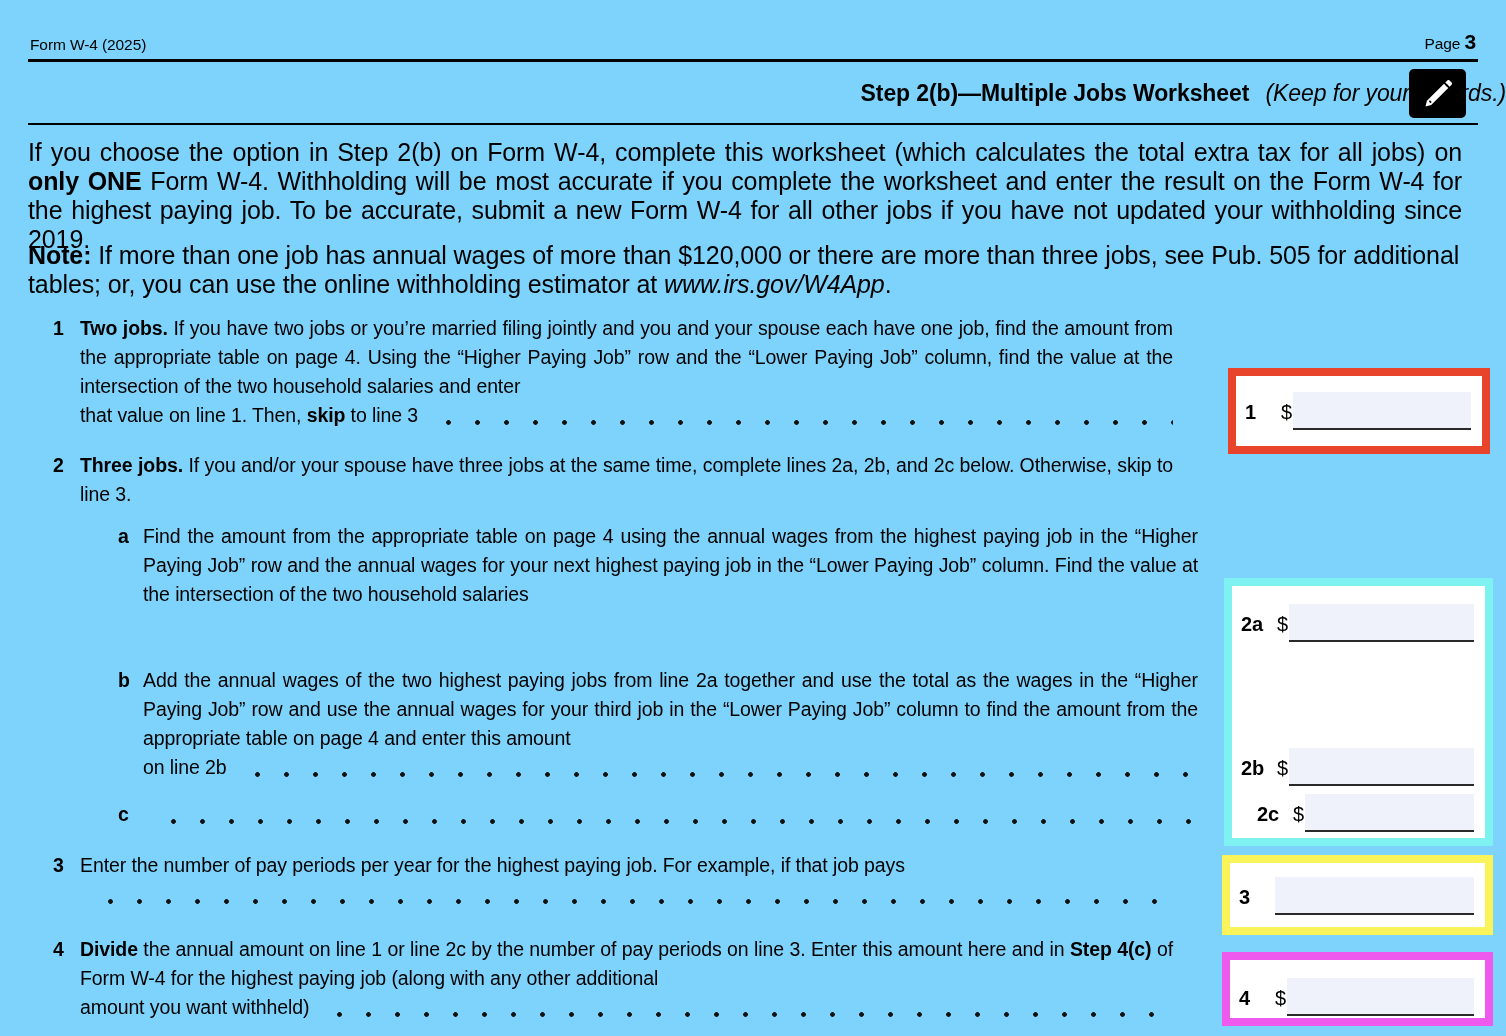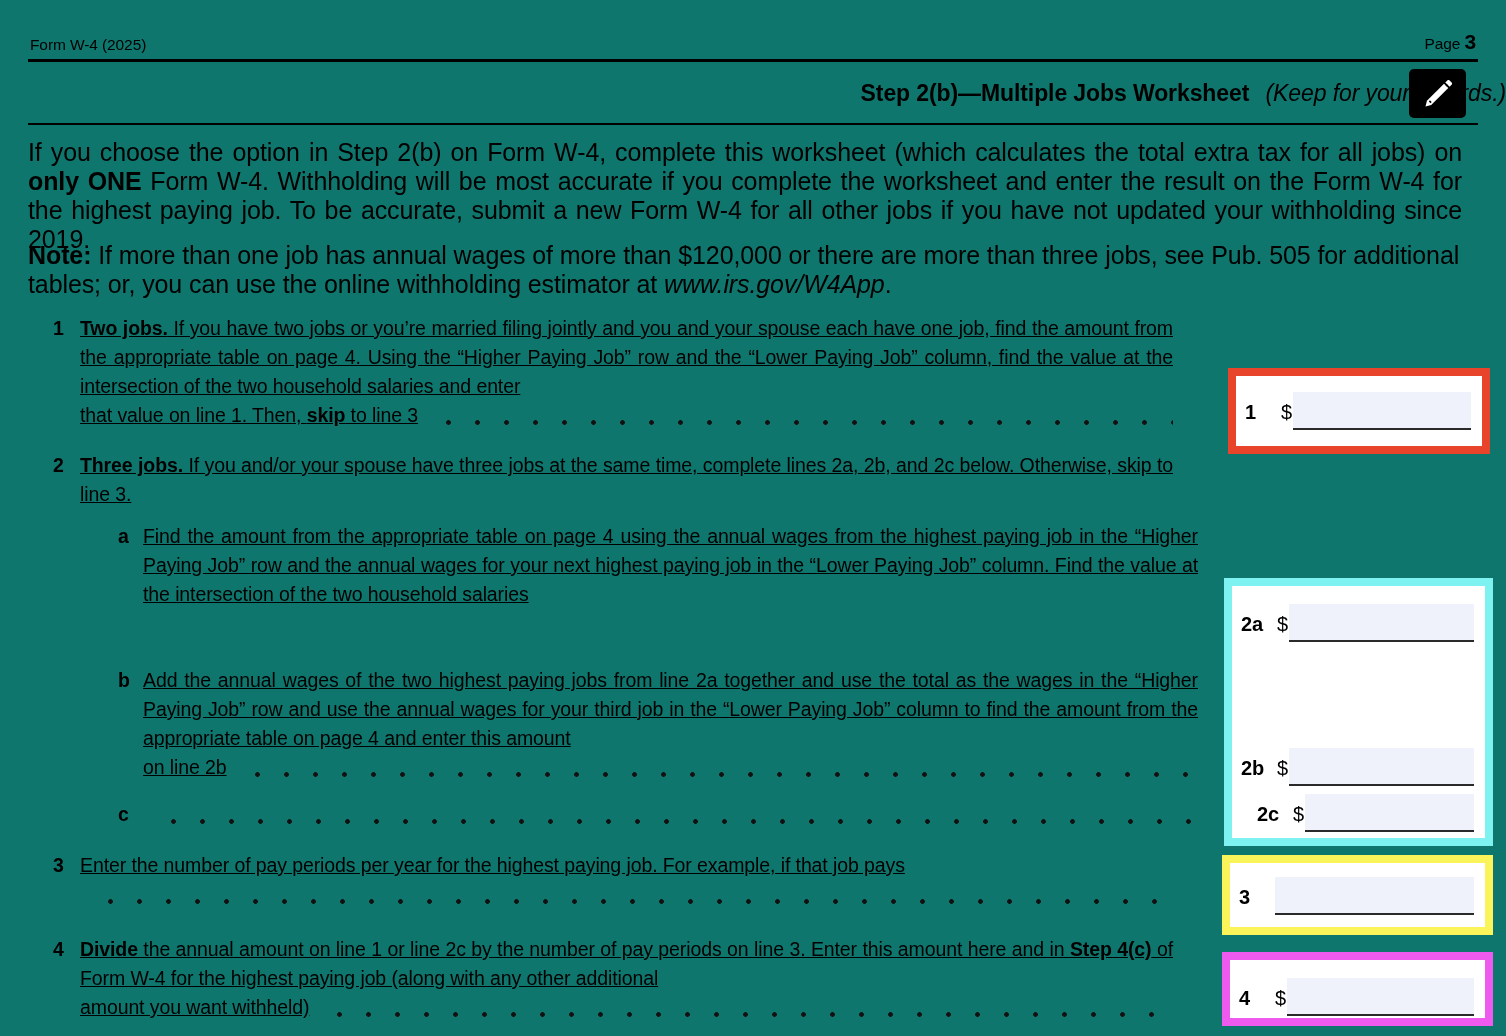--- a/index.html
+++ b/index.html
@@ -1,19 +1,19 @@
 <!DOCTYPE html>
 <html style="--c-red: #E8432B; --c-cyan: #7EF1F1; --c-yellow: #FBF35A; --c-magenta: #EE5AEE; --c-field: #F0F2FB;"><head>
 <meta charset="utf-8">
 <style>
   * { margin:0; padding:0; box-sizing:border-box; }
   html,body { background:#fff; }
   body { font-family:"Liberation Sans","DejaVu Sans",sans-serif; color:#000; }
   .page {
-    position:relative; width:1506px; height:1036px; background:#0f766e;
+    position:relative; width:1506px; height:1036px; background:#7dd3fc;
     overflow:hidden; letter-spacing:-0.1px;padding-left:32px;
   }
 
   
   .hdr { position:absolute; top:30px; left:30px; right:30px; display:flex;
          justify-content:space-between; align-items:flex-end; }
   .hdr .formid { font-size:15.5px; }
   .hdr .pageref { font-size:15.5px; }
   .hdr .pagenum { font-size:21px; font-weight:bold; margin-left:4px; }
   .rule-thick { position:absolute; top:59px; left:28px; width:1450px; height:3px; background:#000; }
@@ -31,21 +31,21 @@
   .para { position:absolute; left:28px; width:1434px; font-size:25px; line-height:29px; text-align:left; }
   .para.justify { text-align:justify; }
   b,.b { font-weight:bold; } .i { font-style:italic; }
   #intro { top:138px; }
   #note  { top:241px; }
 
   
   .item { position:absolute; display:flex; font-size:19.5px; line-height:29px; }
   .item .inum { font-weight:bold; width:52px; padding-left:25px; flex:none; }
   .item .inum.sub { width:36px; padding-left:11px; }
-  .item .ibody { width:1093px; flex:none;text-decoration:underline; }
+  .item .ibody { width:1093px; flex:none; }
   .item.subitem { left:107px; }
   .item.subitem .ibody { width:1055px; }
   .item .itext { text-align:justify; }
   .lastline { display:flex; align-items:flex-end; }
   .lastline .lltext { white-space:nowrap; flex:none; }
   .dots { flex:1 1 auto; height:29px; margin-left:14px;
           background-image:radial-gradient(circle, #111 2.1px, transparent 2.5px);
           background-size:29px 29px; background-position:2px 7px; background-repeat:repeat-x; }
 
   

